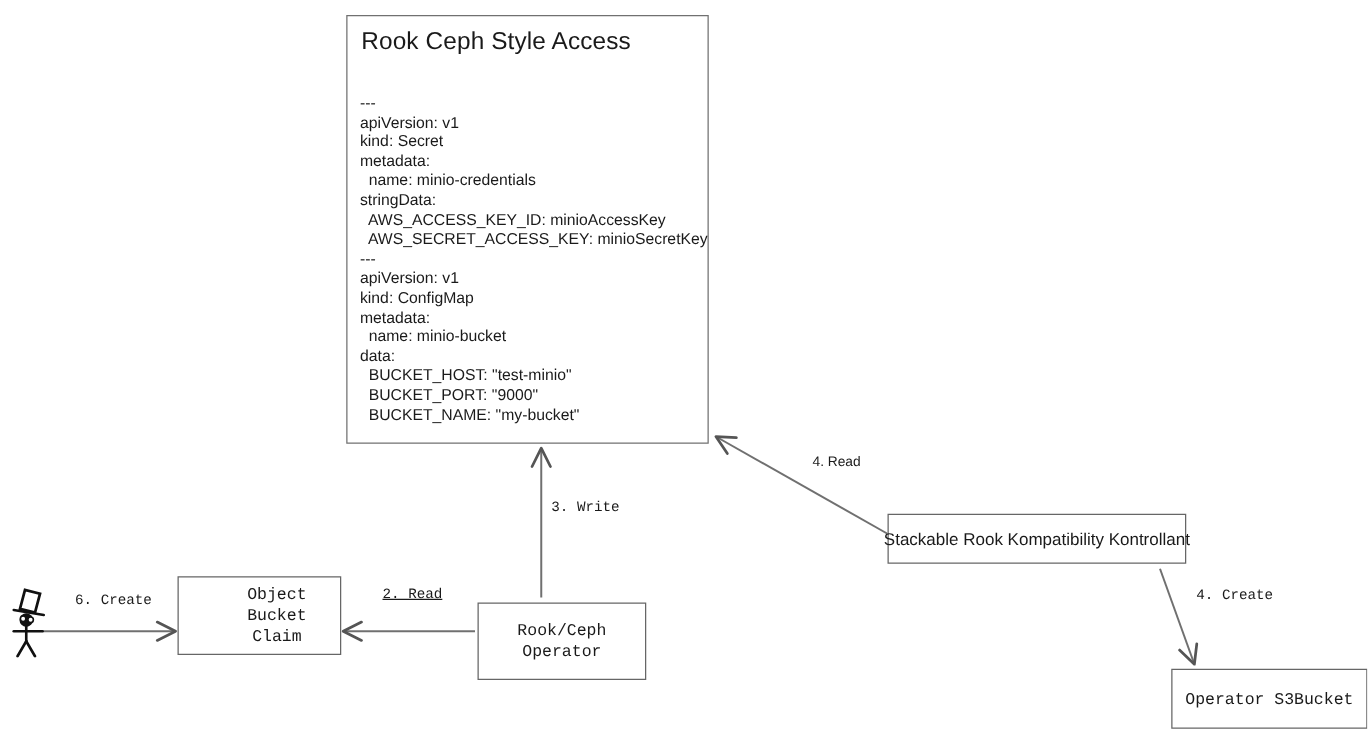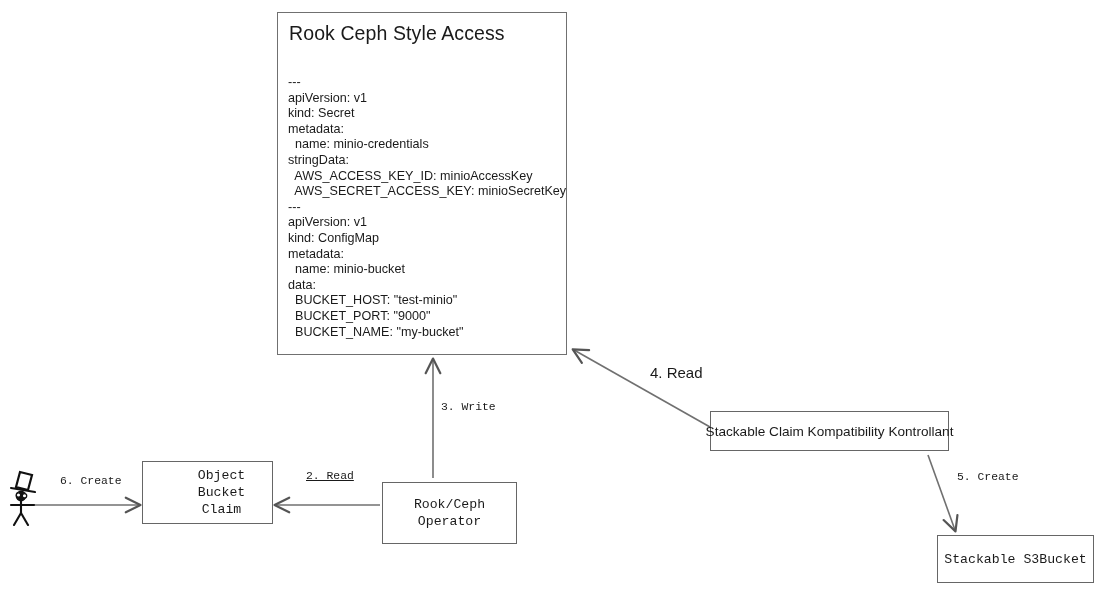--- a/index.html
+++ b/index.html
@@ -102,21 +102,21 @@
     position: absolute;
     color: #1a1a1a;
     white-space: nowrap;
   }
   .edge-label.mono {
     font-family: "Liberation Mono", "DejaVu Sans Mono", monospace;
     font-size: 11.4px;
   }
   .edge-label.sans {
     font-family: "Liberation Sans", sans-serif;
-    font-size: 15px;
+    font-size: 11px;
   }
   #label-create-1 { left: 60px;  top: 475px; }
   #label-read-2   { left: 306px; top: 470px; text-decoration: underline; }
   #label-write-3  { left: 441px; top: 401px; }
   #label-read-4   { left: 650px; top: 364px; }
   #label-create-5 { left: 957px; top: 471px; }
 
   
   #actor {
     position: absolute;
@@ -203,26 +203,26 @@
   <div class="box mono-box" id="obc-box">
     <span class="box-label">Object Bucket
 Claim</span>
   </div>
 
   <div class="box mono-box" id="operator-box">
     <span class="box-label">Rook/Ceph Operator</span>
   </div>
 
   <div class="box sans-box" id="srkk-box">
-    <span class="box-label">Stackable Claim Kompatibility Kontrollant</span>
+    <span class="box-label">Stackable Rook Kompatibility Kontrollant</span>
   </div>
 
   <div class="box mono-box" id="s3bucket-box">
-    <span class="box-label">Stackable S3Bucket</span>
+    <span class="box-label">Operator S3Bucket</span>
   </div>
 
   <div class="edge-label mono" id="label-create-1">6. Create</div>
   <div class="edge-label mono" id="label-read-2">2. Read</div>
   <div class="edge-label mono" id="label-write-3">3. Write</div>
   <div class="edge-label sans" id="label-read-4">4. Read</div>
-  <div class="edge-label mono" id="label-create-5">5. Create</div>
+  <div class="edge-label mono" id="label-create-5">4. Create</div>
 
 </div>
 
 </body></html>

